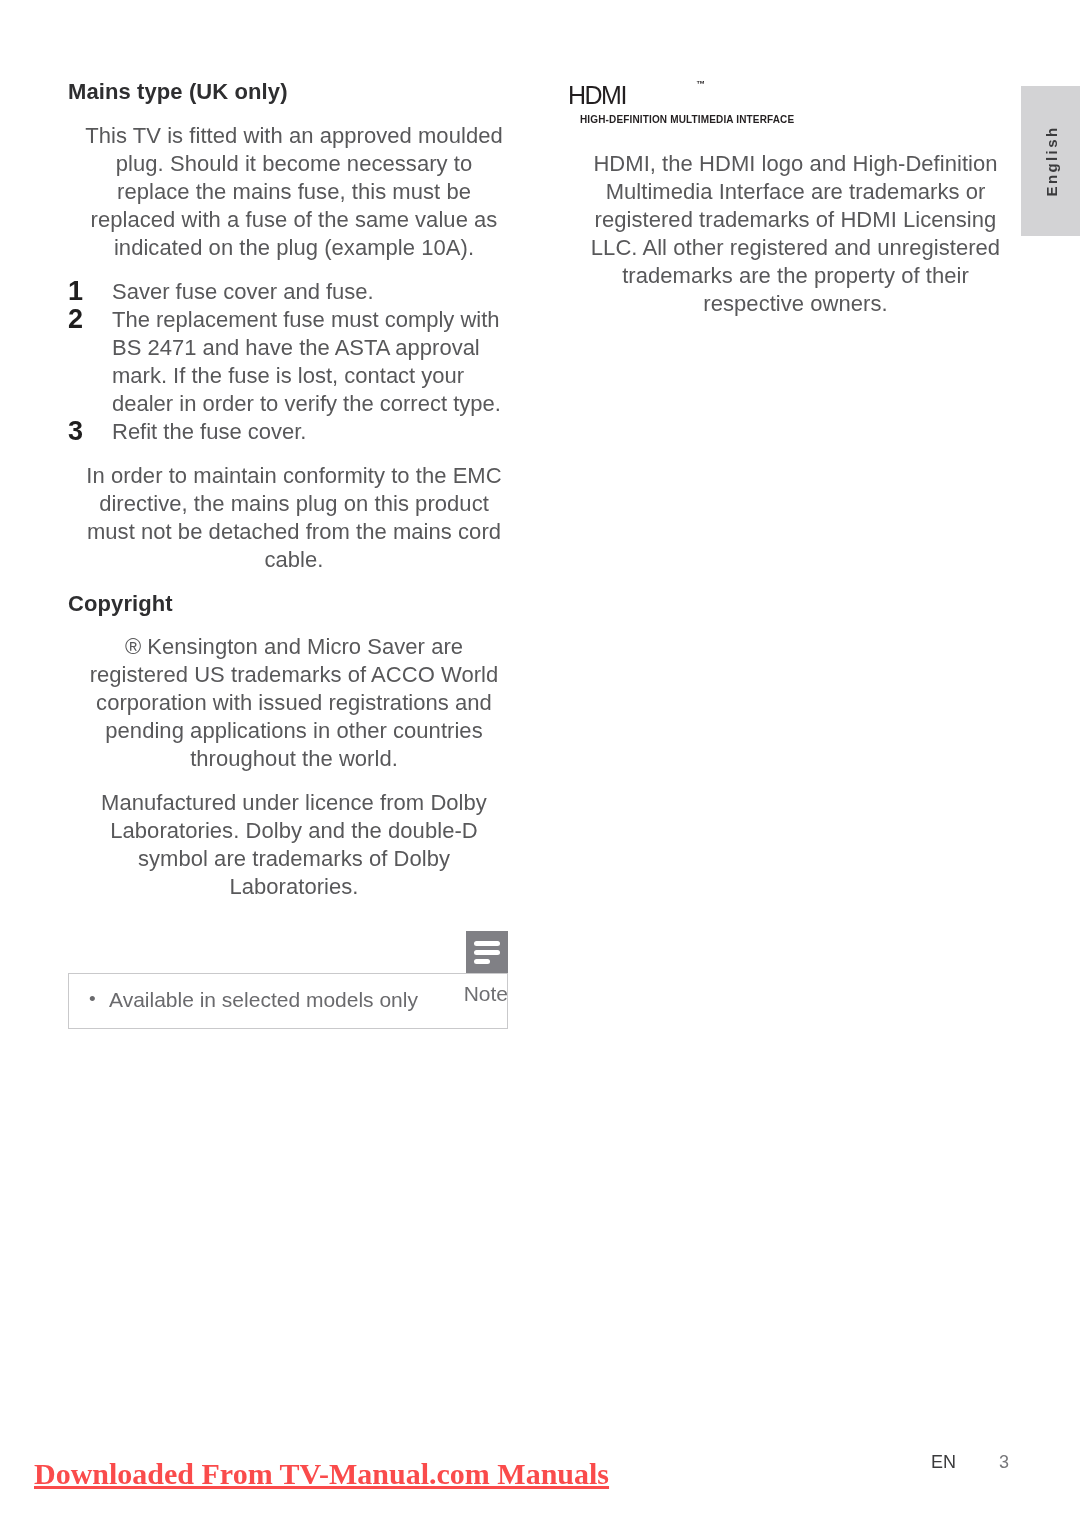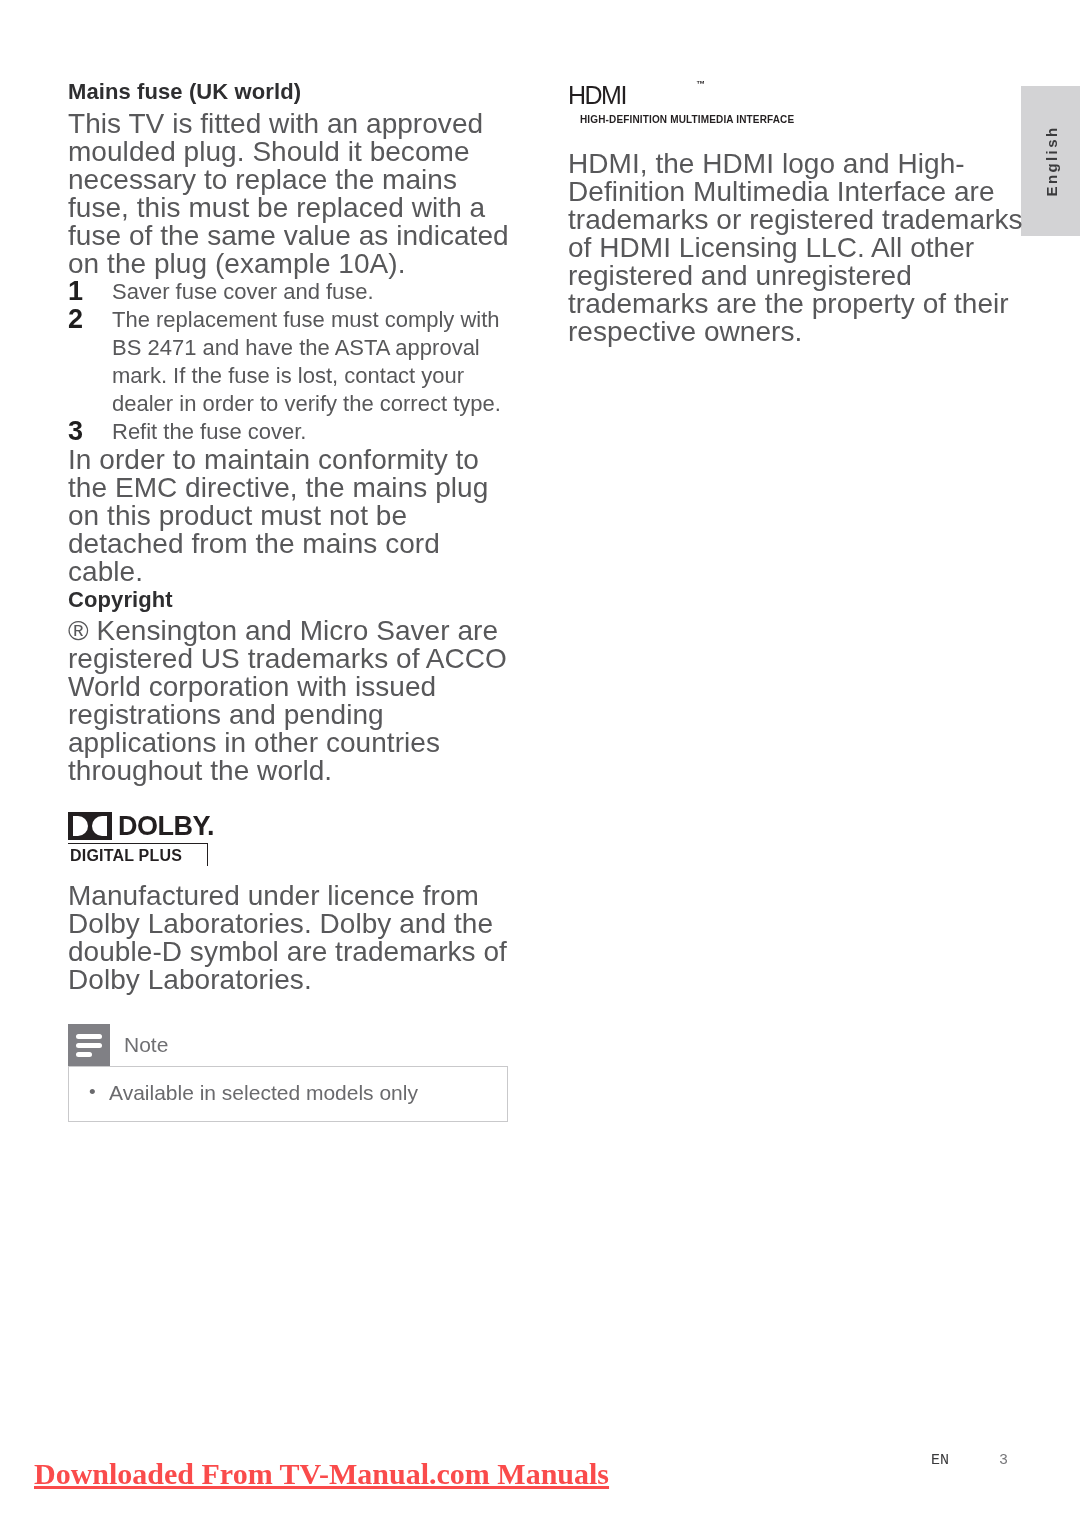--- a/index.html
+++ b/index.html
@@ -48,25 +48,26 @@
 
   h2.section-head {
     margin: 0 0 4px 0;
     font-size: 22px;
     font-weight: bold;
     color: #2e2e30;
     letter-spacing: 0.1px;
     line-height: 1.25;
   }
   p.body-text {
-    margin: 0;
-    font-size: 28px;
+    margin: 16px;
+    font-size: 22px;
     line-height: 28px;
     color: #58585a;
     letter-spacing: 0.05px;
+    text-align: center;
   }
 
   
   ol.steps {
     list-style: none;
     margin: 0;
     padding: 0;
   }
   ol.steps li {
     position: relative;
@@ -151,20 +152,21 @@
   
   .note-wrap {
     position: relative;
     margin-top: 30px;
     width: 440px;
   }
   .note-tab {
     display: flex;
     align-items: flex-end;
     height: 42px;
+    flex-direction: column;
   }
   .note-icon {
     width: 42px;
     height: 42px;
     background: #808085;
     position: relative;
     flex: none;
   }
   .note-icon i {
     position: absolute;
@@ -255,42 +257,41 @@
     font-family: "Liberation Serif", serif;
     font-size: 30px;
     font-weight: bold;
     color: #fa4b4b;
     text-decoration: underline;
     white-space: nowrap;
   }
   .footer-page {
     position: absolute;
     top: 1452px;
-    font-size: 15px;
-    font-family: Liberation Mono, monospace;
+    font-size: 18px;
   }
   .footer-lang {
     left: 931px;
     color: #3a3a3c;
   }
   .footer-num {
     left: 999px;
     color: #77777a;
   }
 </style>
 </head>
 <body>
 
 <div class="lang-tab">
   <span class="lang-tab-text">English</span>
 </div>
 
 <div class="col col-left">
 
-  <h2 class="section-head">Mains fuse (UK world)</h2>
+  <h2 class="section-head">Mains type (UK only)</h2>
 
   <p class="body-text">This TV is fitted with an approved moulded plug. Should it become necessary to replace the mains fuse, this must be replaced with a fuse of the same value as indicated on the plug (example 10A).</p>
 
   <ol class="steps">
     <li>
       <span class="num">1</span>
       <span>Saver fuse cover and fuse.</span>
     </li>
     <li>
       <span class="num">2</span>
@@ -300,29 +301,20 @@
       <span class="num">3</span>
       <span>Refit the fuse cover.</span>
     </li>
   </ol>
 
   <p class="body-text">In order to maintain conformity to the EMC directive, the mains plug on this product must not be detached from the mains cord cable.</p>
 
   <h2 class="section-head" style="">Copyright</h2>
   <p class="body-text">® Kensington and Micro Saver are registered US trademarks of ACCO World corporation with issued registrations and pending applications in other countries throughout the world.</p>
 
-  <div class="dolby-logo">
-    <div class="dolby-row1">
-      <span class="dolby-dd"></span>
-      <span class="dolby-word">DOLBY.</span>
-    </div>
-    <div class="dolby-row2">
-      <span class="dolby-sub">DIGITAL PLUS</span>
-    </div>
-  </div>
 
   <p class="body-text">Manufactured under licence from Dolby Laboratories. Dolby and the double-D symbol are trademarks of Dolby Laboratories.</p>
 
   <div class="note-wrap">
     <div class="note-tab">
       <span class="note-icon">
         <i class="b1"></i>
           <i class="b2"></i>
           <i class="b3"></i>
       </span>

